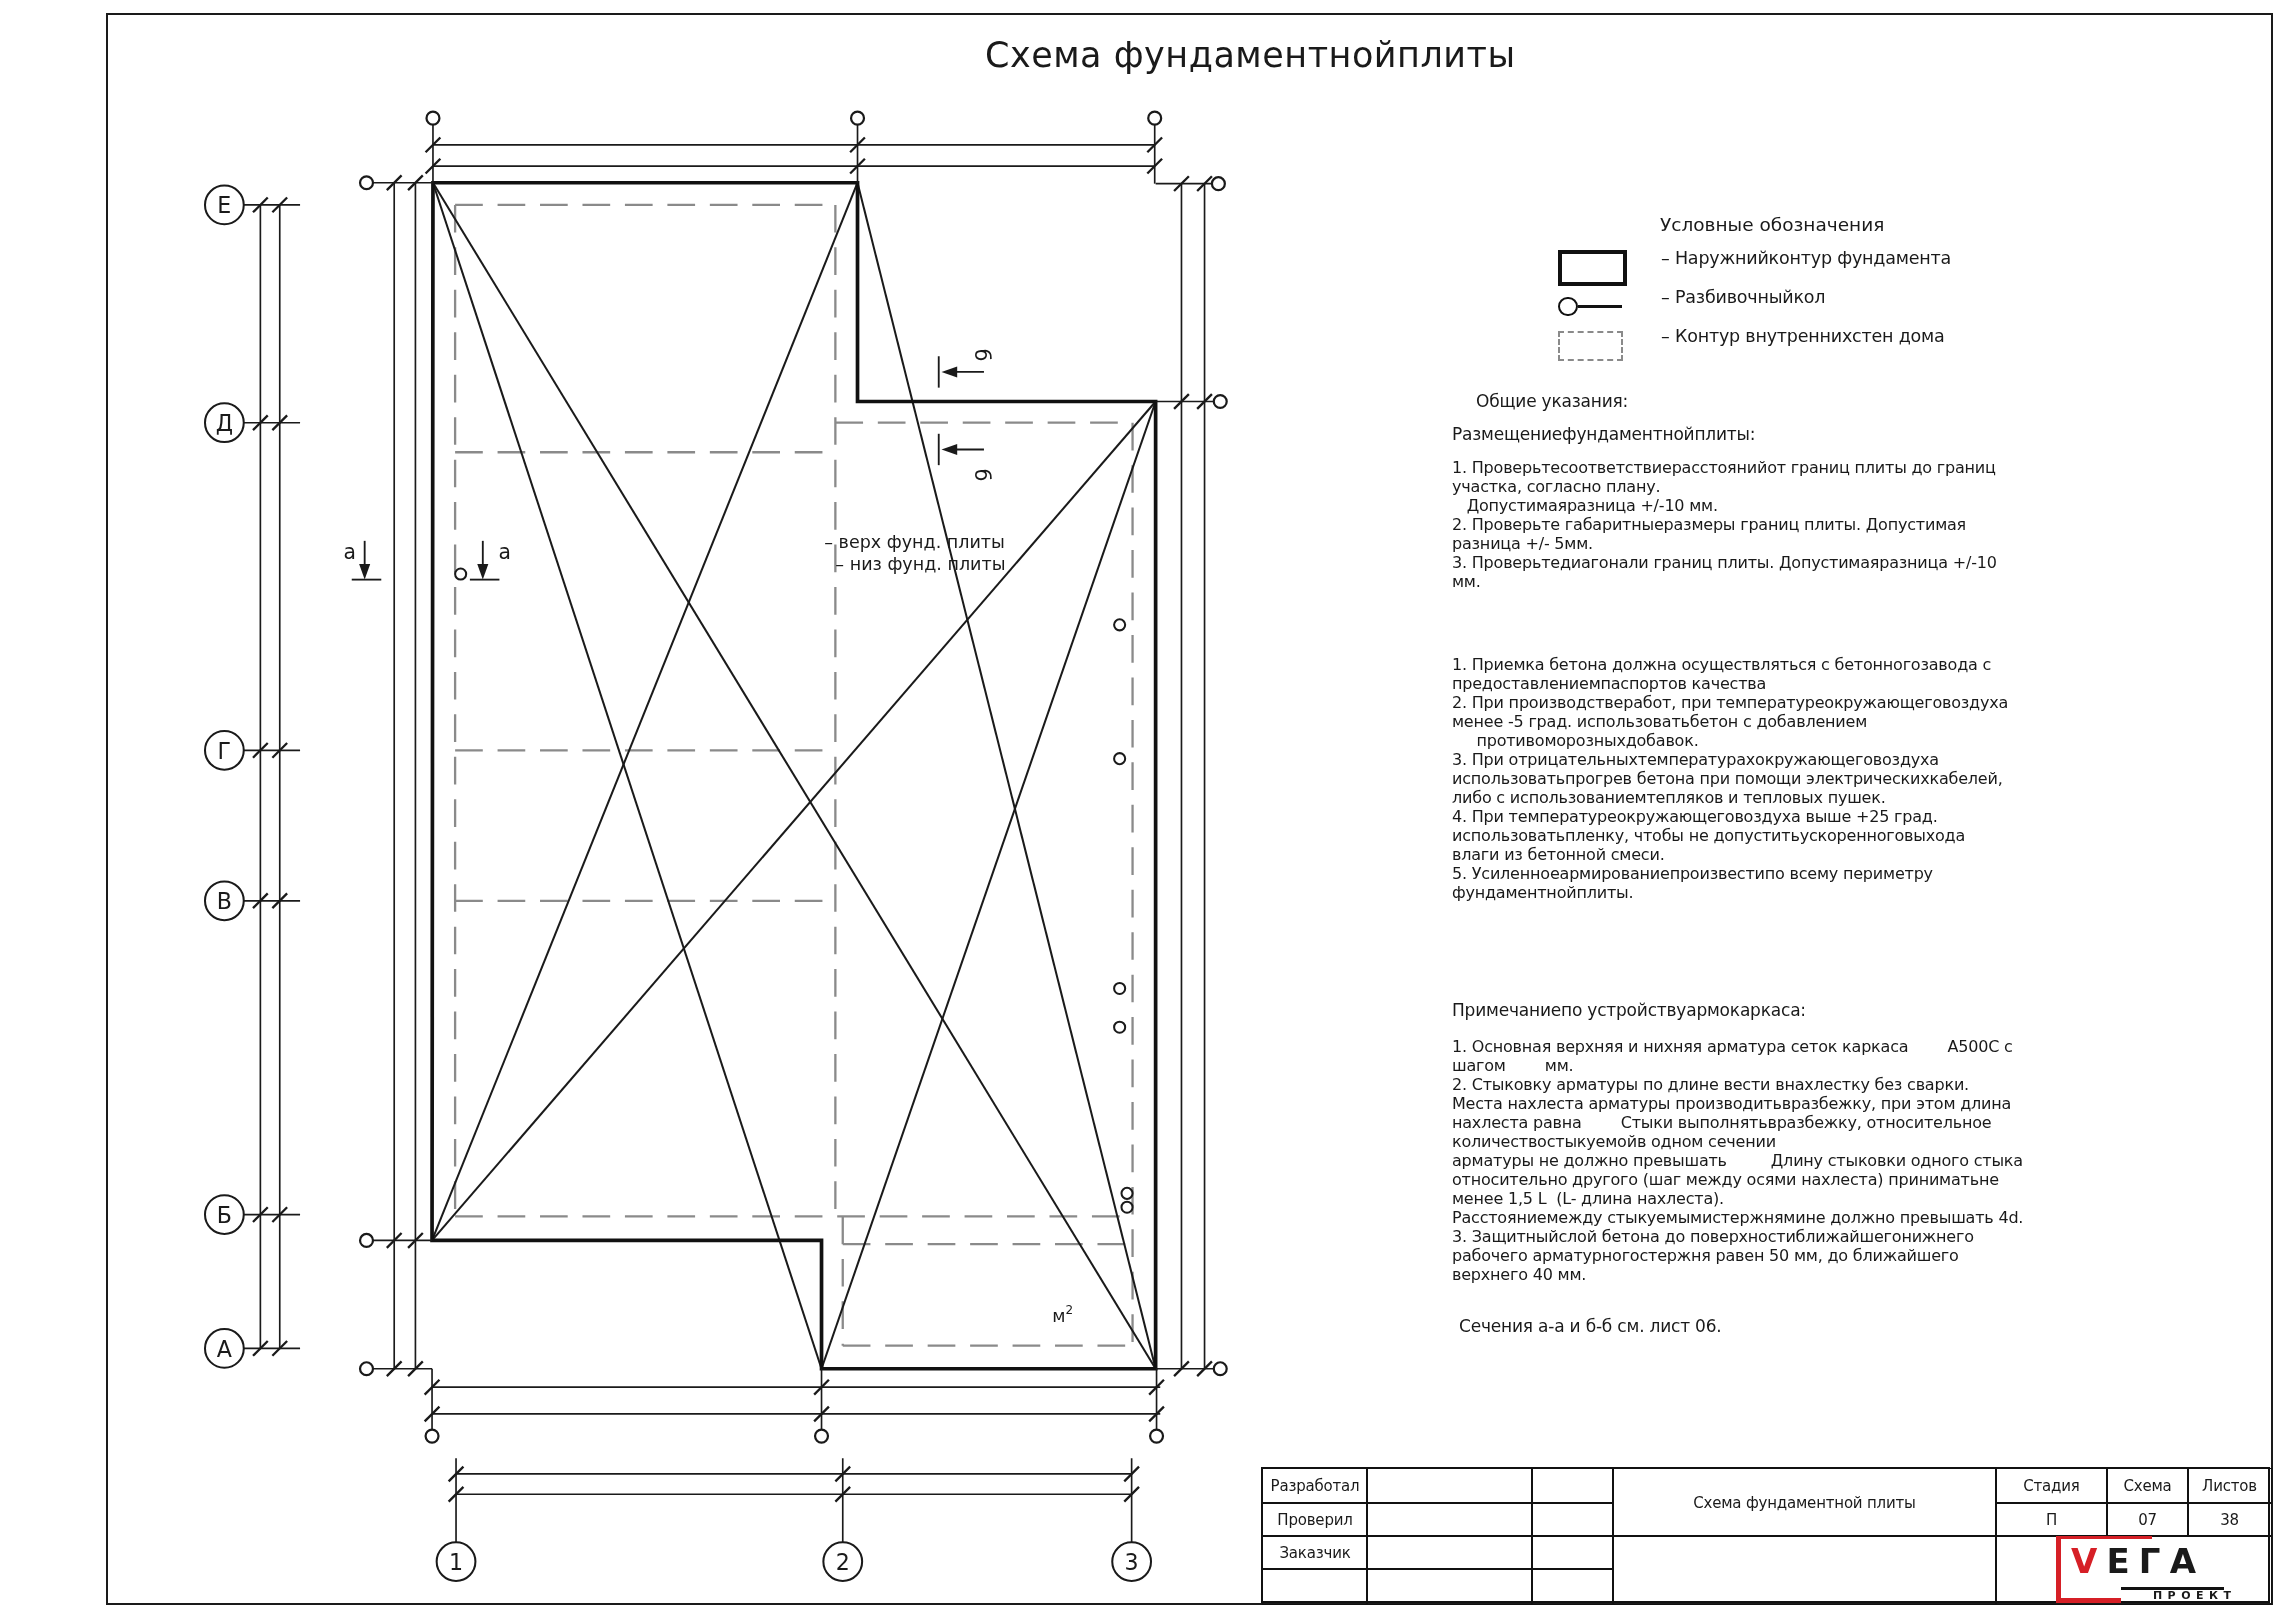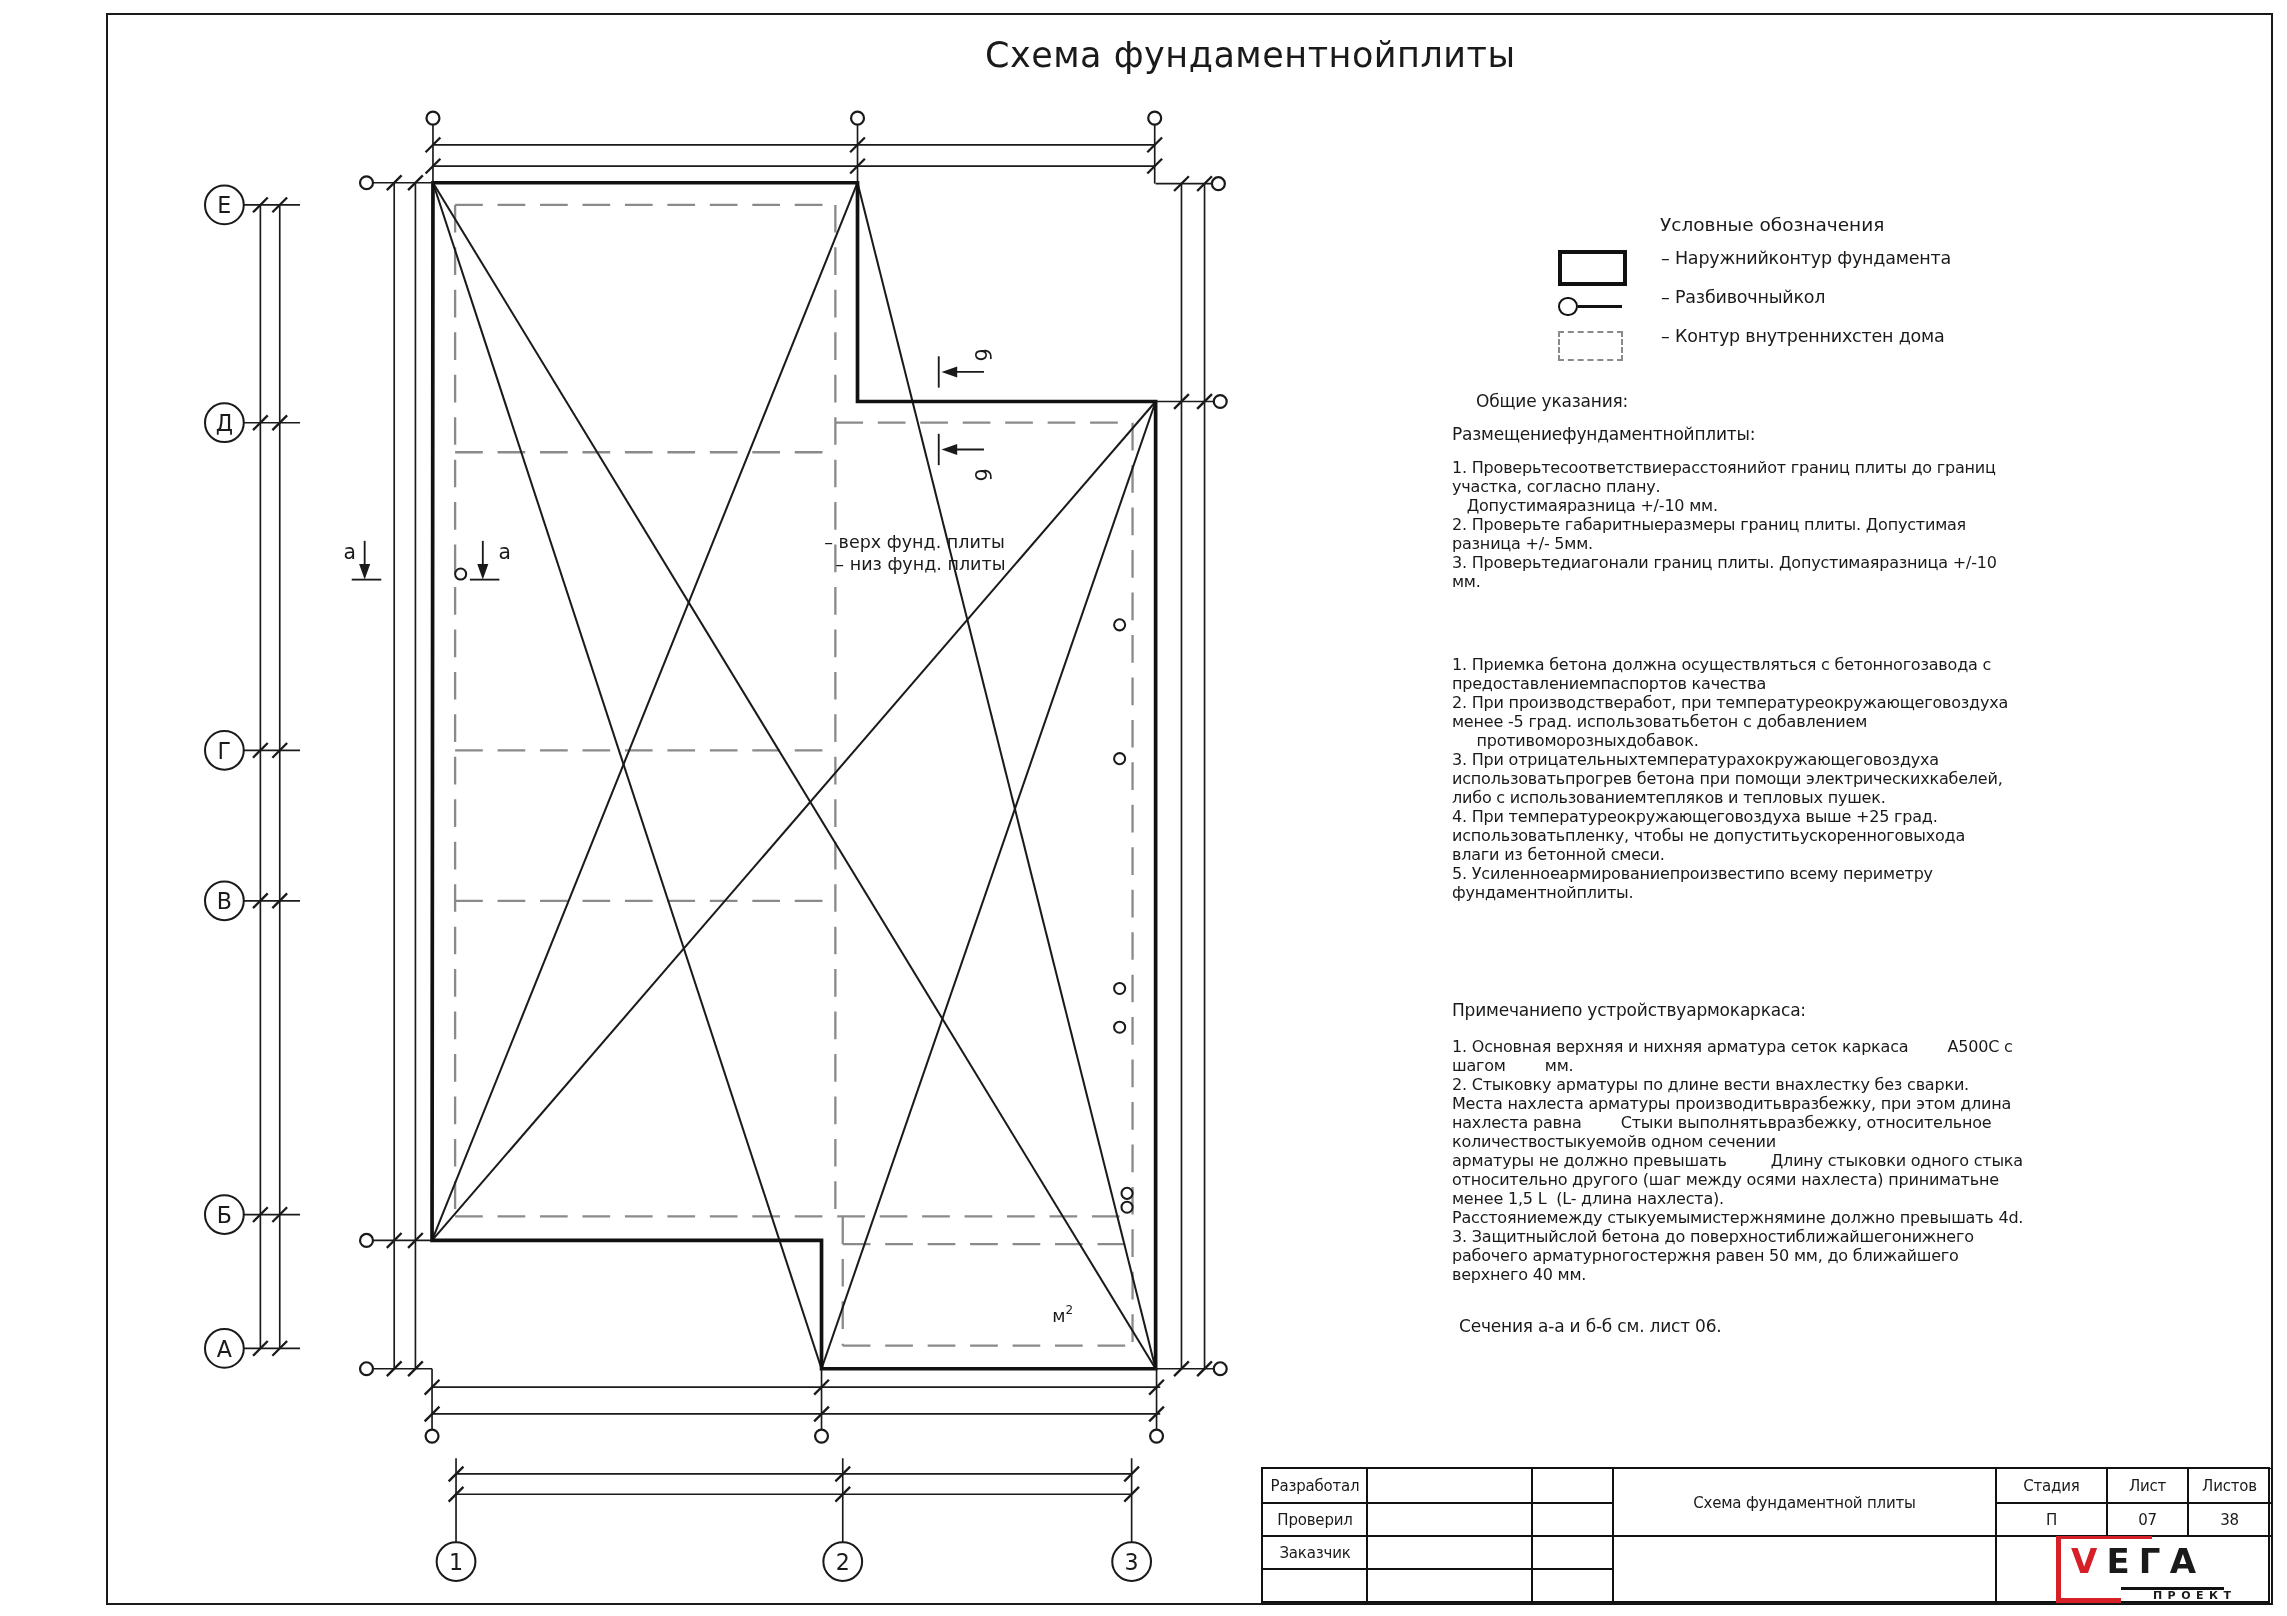--- a/index.html
+++ b/index.html
@@ -304,21 +304,21 @@
 верхнего 40 мм.</div>
   <div class="note-h" style="top:1316px;left:1459px">Сечения а-а и б-б см. лист 06.</div>
 
   <div class="tblock">
 
     <div class="tb">Разработал</div>
     <div class="tb"></div>
     <div class="tb"></div>
     <div class="tb tb-title">Схема фундаментной плиты</div>
     <div class="tb">Стадия</div>
-    <div class="tb">Лист</div>
+    <div class="tb">Схема</div>
     <div class="tb">Листов</div>
 
     <div class="tb">Проверил</div>
     <div class="tb"></div>
     <div class="tb"></div>
     <div class="tb">П</div>
     <div class="tb">07</div>
     <div class="tb">38</div>
 
     <div class="tb">Заказчик</div>

